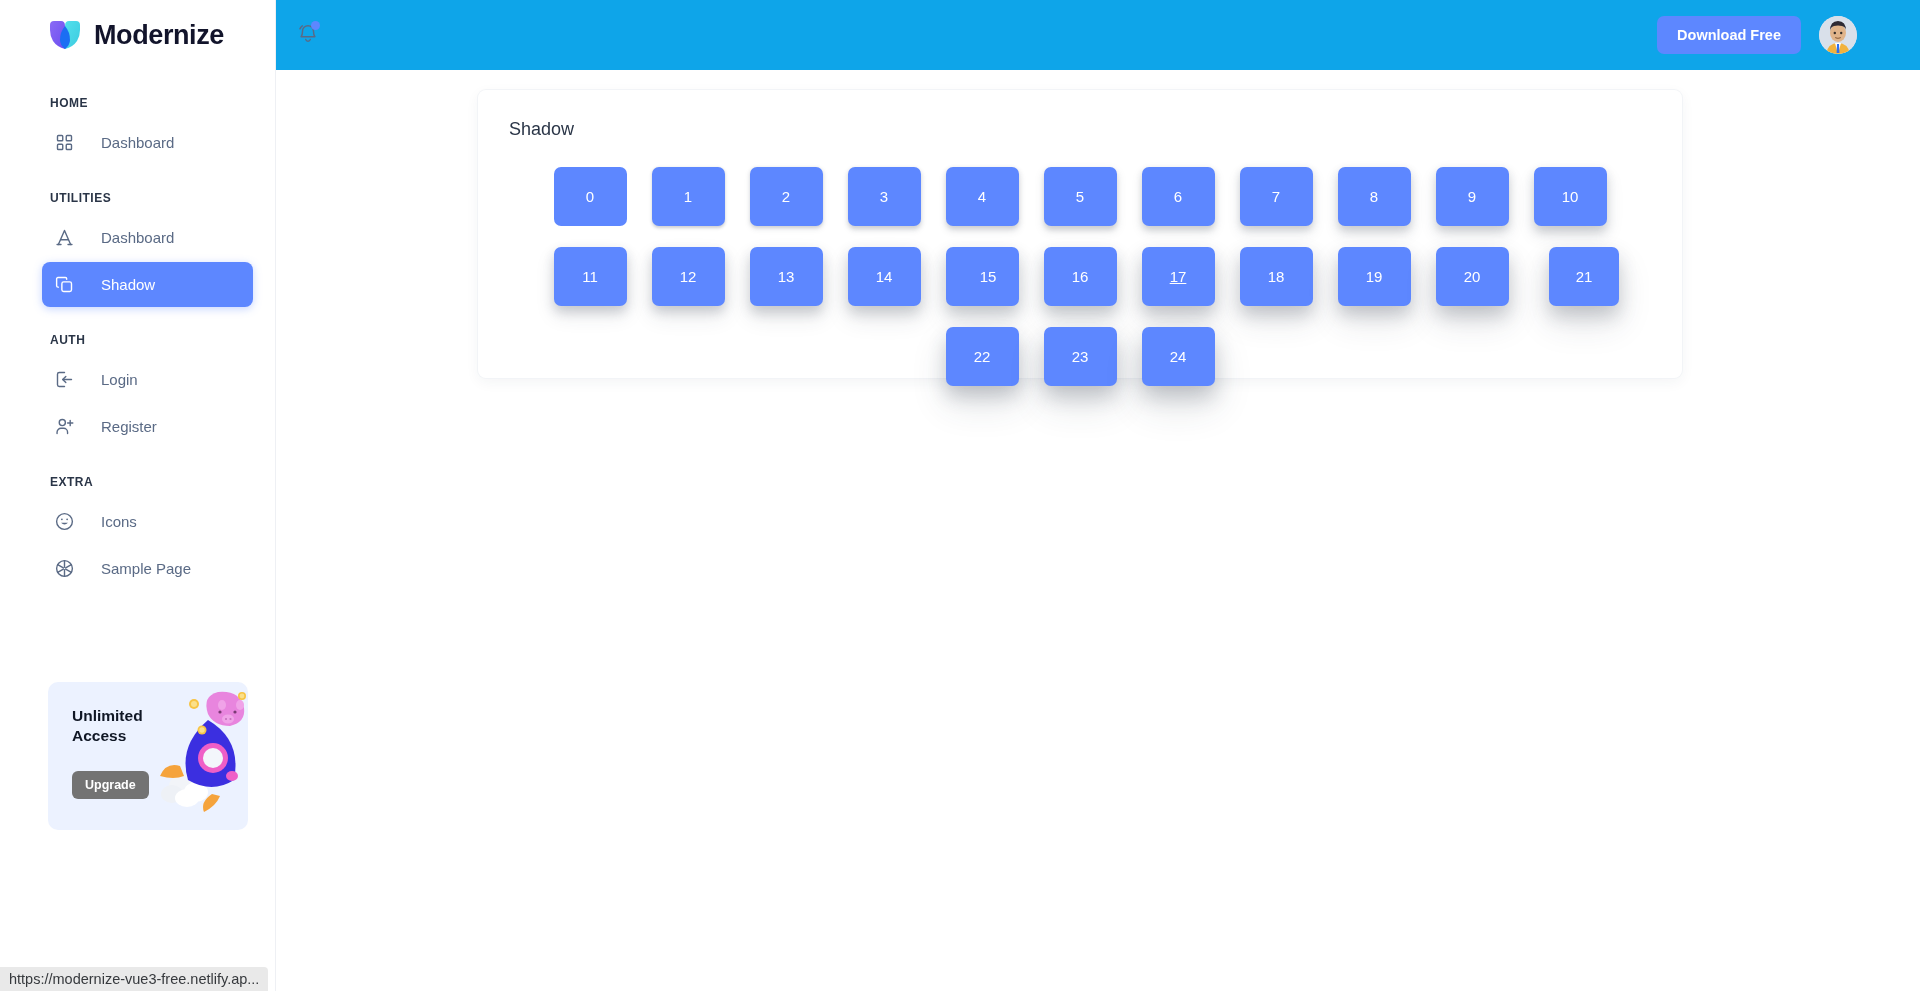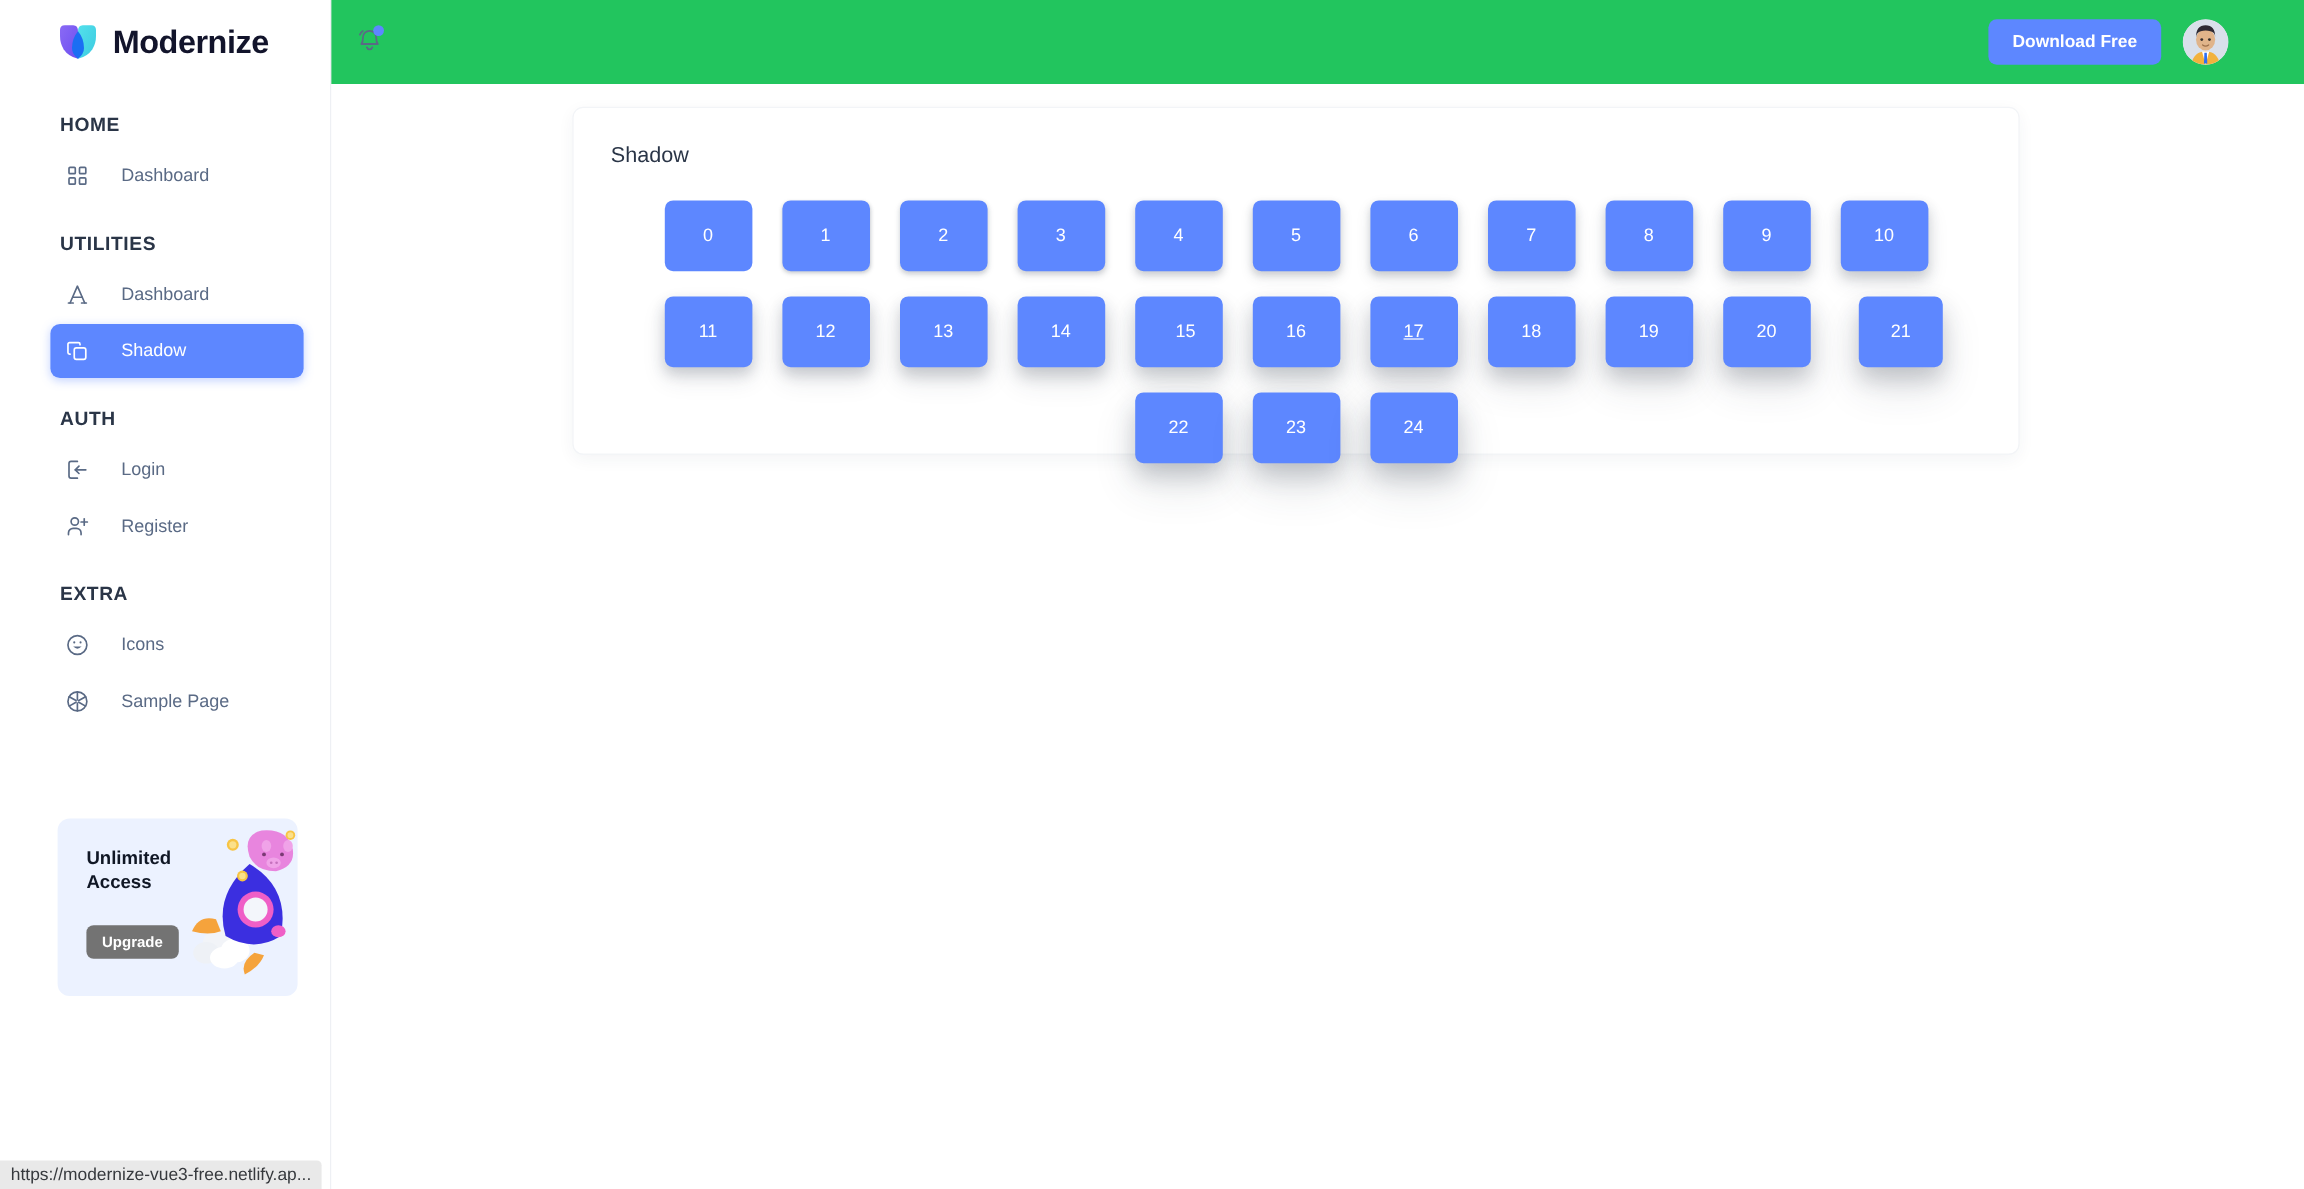--- a/index.html
+++ b/index.html
@@ -26,21 +26,21 @@
     padding-left: 28px;
     gap: 12px;
   }
   .logo-mark { width: 34px; height: 30px; position: relative; display:block; }
   .logo-text {
     font-size: 27px; font-weight: bold; color: #12142b;
     letter-spacing: -0.4px;
   }
 
   .nav-section-title {
-    font-size: 16px; font-weight: bold; color: #2a3547;
+    font-size: 12px; font-weight: bold; color: #2a3547;
     letter-spacing: 0.5px;
     padding: 0 0 0 30px;
     margin-top: 26px; margin-bottom: 10px;
     text-transform: uppercase;
   }
   .nav-list { list-style: none; padding: 0 22px; }
   .nav-item {
     display: flex; align-items: center; gap: 26px;
     height: 45px;
     padding-left: 12px;
@@ -79,21 +79,21 @@
     padding: 7px 13px;
     cursor: pointer;
     font-family: "Liberation Sans", sans-serif;
   }
   #promo-illustration { position: absolute; right: -12px; top: 6px; width: 110px; height: 125px; }
 
   
   #header {
     position: absolute; left: 256px; top: 0;
     width: 1664px; height: 70px;
-    background: #22c55e;
+    background: #0ea5e9;
     z-index: 4;
   }
   #bell-button {
     position: absolute; left: 32px; top: 14px;
     width: 40px; height: 40px;
     display: flex; align-items: center; justify-content: center;
     border-radius: 50%; cursor: pointer;
     background: transparent; border: none;
   }
   .bell-dot {

